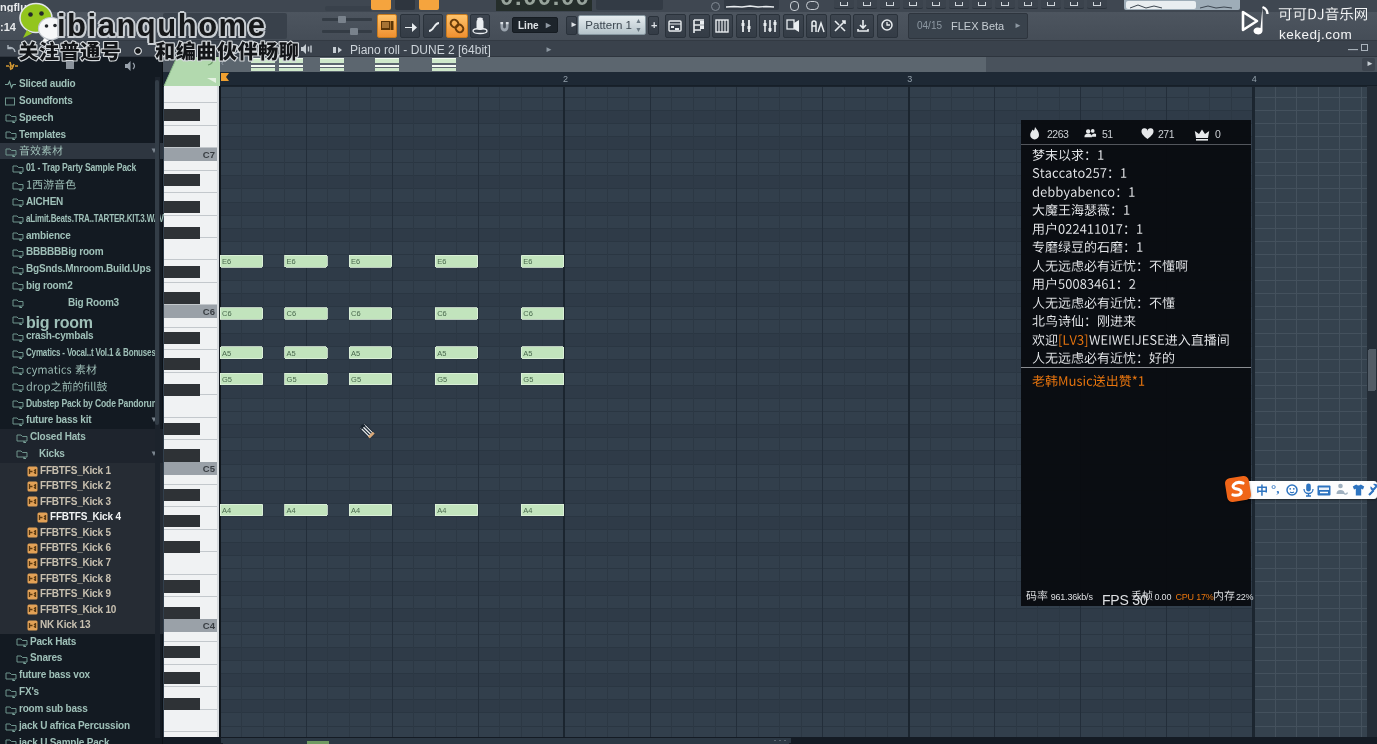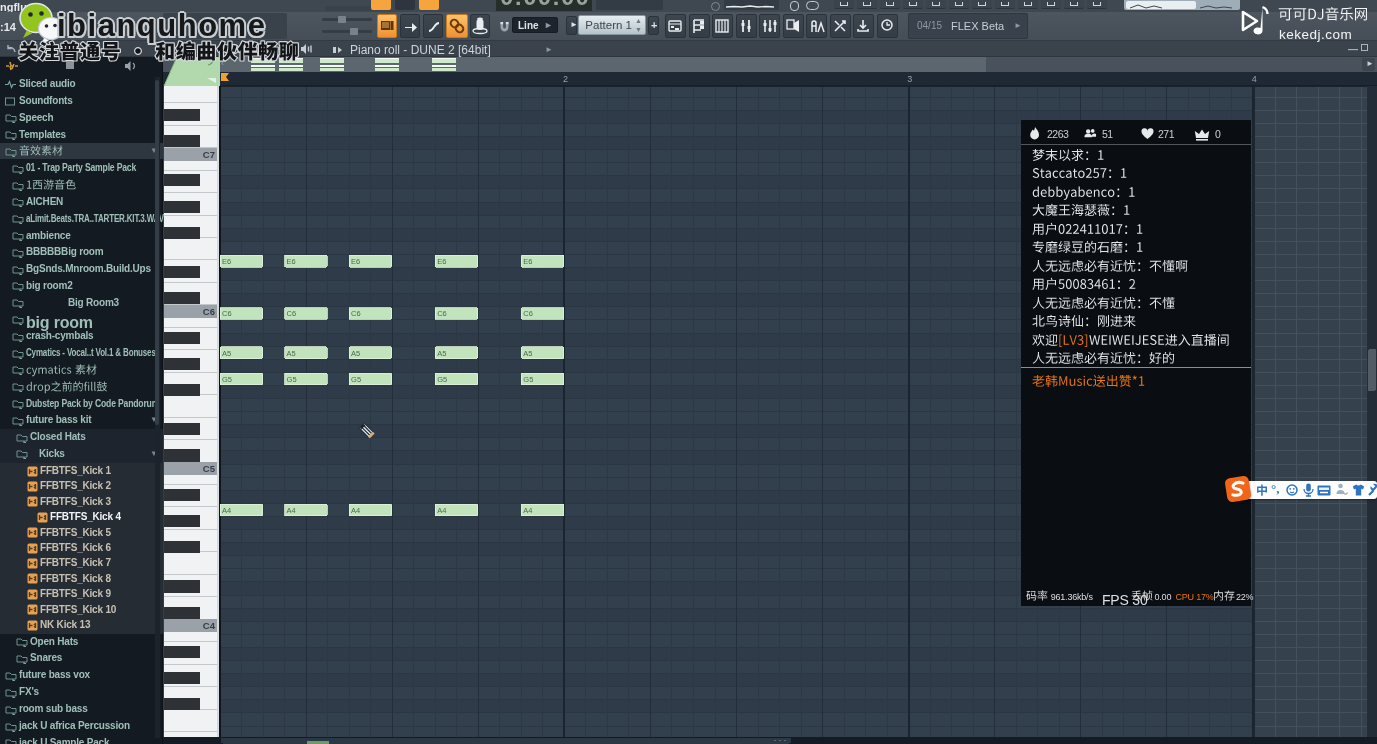--- a/index.html
+++ b/index.html
@@ -403,21 +403,21 @@
 <div style="position:absolute;left:40px;top:603.6px;color:#c8c0b0;font-size:10px;font-weight:bold;letter-spacing:-0.2px;white-space:nowrap;">FFBTFS_Kick 10</div>
 <svg width="11" height="11" style="position:absolute;left:27px;top:619.5px">
     <rect x="0.5" y="0.5" width="10" height="10" rx="1.5" fill="#e2a156"></rect>
     <path d="M2.5 3 v5 M8.5 3 v5 M2.5 5.5 h3 M7 4 l1.5 1.5 M7 7 l1.5 -1.5" stroke="#5c3a10" stroke-width="1.3"></path>
   </svg>
 <div style="position:absolute;left:40px;top:619.0px;color:#c8c0b0;font-size:10px;font-weight:bold;letter-spacing:-0.2px;white-space:nowrap;">NK Kick 13</div>
 <svg width="12" height="11" style="position:absolute;left:16px;top:636.0px">
     <path d="M1 3 h4 l1.5 1.5 H11 V9 H1 z" fill="none" stroke="#6e948c" stroke-width="1"></path>
     <path d="M8 9 v1.5 h2" stroke="#7ba39a" fill="none" stroke-width="1.2"></path>
   </svg>
-<div style="position:absolute;left:30px;top:635.5px;color:#9fc0b8;font-size:10px;font-weight:bold;letter-spacing:-0.2px;white-space:nowrap;">Open Hats</div>
+<div style="position:absolute;left:30px;top:635.5px;color:#9fc0b8;font-size:10px;font-weight:bold;letter-spacing:-0.2px;white-space:nowrap;">Pack Hats</div>
 <svg width="12" height="11" style="position:absolute;left:16px;top:652.9px">
     <path d="M1 3 h4 l1.5 1.5 H11 V9 H1 z" fill="none" stroke="#6e948c" stroke-width="1"></path>
     <path d="M8 9 v1.5 h2" stroke="#7ba39a" fill="none" stroke-width="1.2"></path>
   </svg>
 <div style="position:absolute;left:30px;top:652.4px;color:#9fc0b8;font-size:10px;font-weight:bold;letter-spacing:-0.2px;white-space:nowrap;">Snares</div>
 <svg width="12" height="11" style="position:absolute;left:5px;top:669.8px">
     <path d="M1 3 h4 l1.5 1.5 H11 V9 H1 z" fill="none" stroke="#6e948c" stroke-width="1"></path>
     <path d="M8 9 v1.5 h2" stroke="#7ba39a" fill="none" stroke-width="1.2"></path>
   </svg>
 <div style="position:absolute;left:19px;top:669.3px;color:#9fc0b8;font-size:10px;font-weight:bold;letter-spacing:-0.2px;white-space:nowrap;">future bass vox</div>

